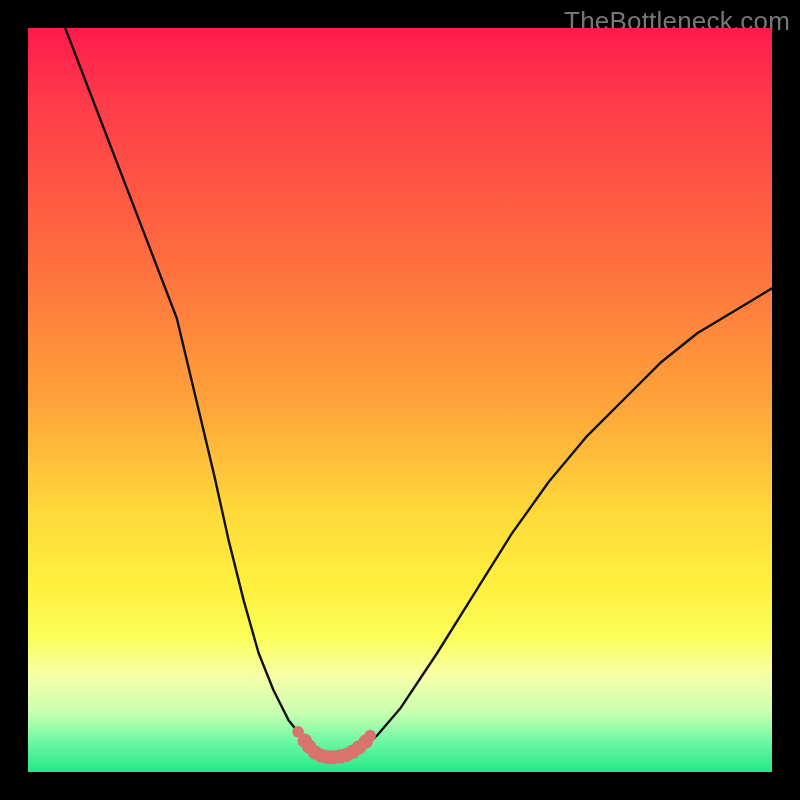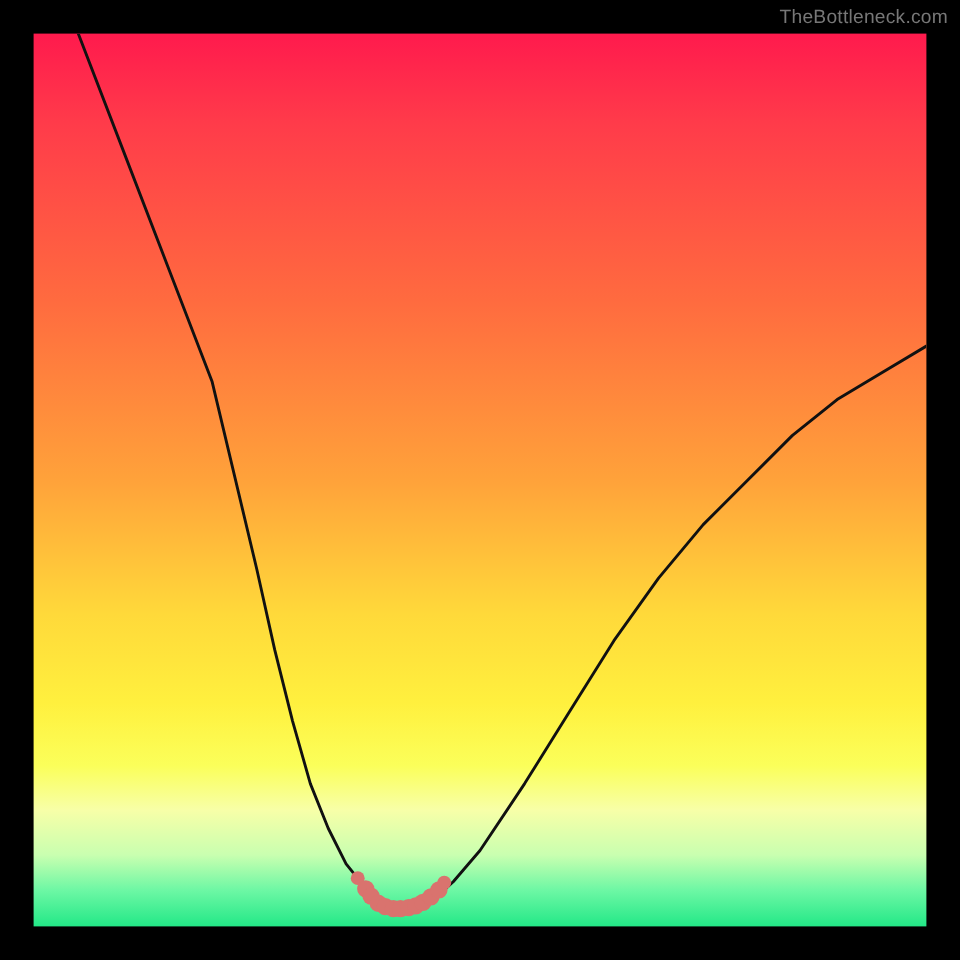--- a/index.html
+++ b/index.html
@@ -38,21 +38,21 @@
       #c9ffb0 92%,
       #6cf7a4 96%,
       #23e887 100%
     );
   }
   .watermark {
     position: absolute;
     top: 6px;
     right: 10px;
     color: #777;
-    font-size: 16px;
+    font-size: 26px;
     font-weight: 500;
     letter-spacing: 0.2px;
     user-select: none;
   }
   svg.curve {
     position: absolute;
     left: 0;
     top: 0;
     width: 744px;
     height: 744px;

